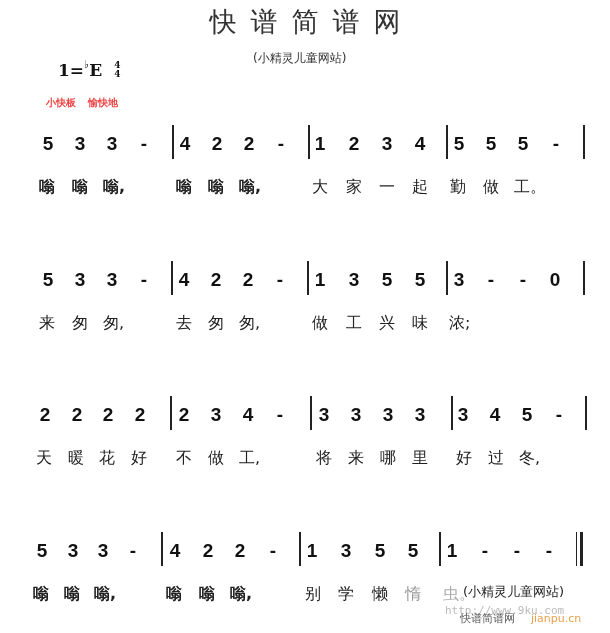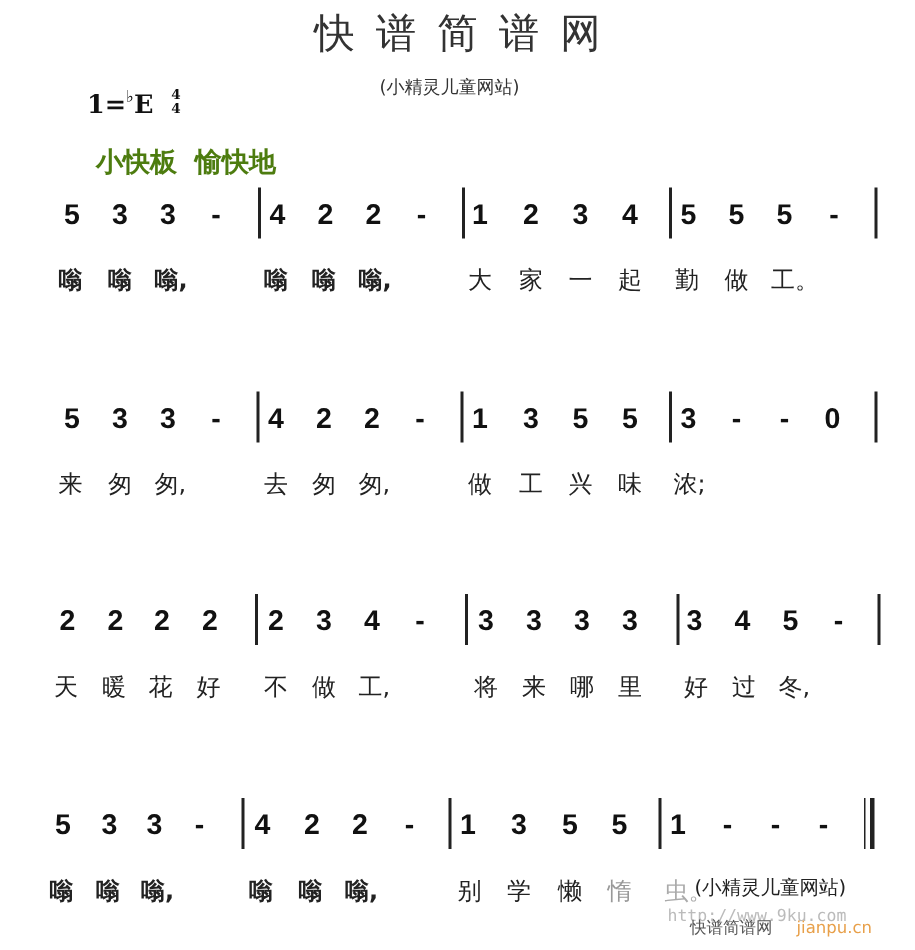--- a/index.html
+++ b/index.html
@@ -4,21 +4,21 @@
 <style>
   html, body { margin:0; padding:0; background:#ffffff; }
   body { width:610px; height:633px; position:relative; overflow:hidden; color:#1a1a1a;
          font-family: "DejaVu Sans", sans-serif; }
   .title { position:absolute; left:0; top:4px; width:610px; text-align:center;
            font-family:"DejaVu Serif", serif; font-size:27px; letter-spacing:14px; color:#333; padding-left:14px; box-sizing:border-box; }
   .source { position:absolute; left:253px; top:50px; font-size:12px; color:#333; }
   .key { position:absolute; left:58px; top:60px; font-family:"DejaVu Serif", serif; font-weight:bold; font-size:17px; color:#111; }
   .key .flat { font-size:11px; vertical-align:top; position:relative; top:-2px; }
   .timesig { display:inline-block; vertical-align:middle; font-size:9px; line-height:9px; text-align:center; margin-left:6px; position:relative; top:-2px; }
-  .tempo { position:absolute; left:64px; top:96px; font-size:18px; font-weight:bold; color:#4d7c0f; }
+  .tempo { position:absolute; left:46px; top:96px; font-size:10px; font-weight:bold; color:#ef4444; }
   .tempo span + span { margin-left:12px; }
   .row { position:absolute; left:0; width:610px; }
   .notes { position:absolute; left:0; top:0; height:30px; width:610px; }
   .n { position:absolute; top:0; font-family:"Liberation Sans", sans-serif; font-weight:bold; font-size:19px; color:#111; width:14px; text-align:center; }
   .bar { position:absolute; top:-8px; width:1.5px; height:34px; background:#222; }
   .bar.final { width:3px; }
   .bar.thin { width:1px; }
   .lyr { position:absolute; top:44px; font-size:16px; color:#222; width:18px; text-align:center; }
   .lyr.bold { font-weight:bold; }
   .wm1 { position:absolute; left:463px; top:583px; font-size:13px; color:#222; }

